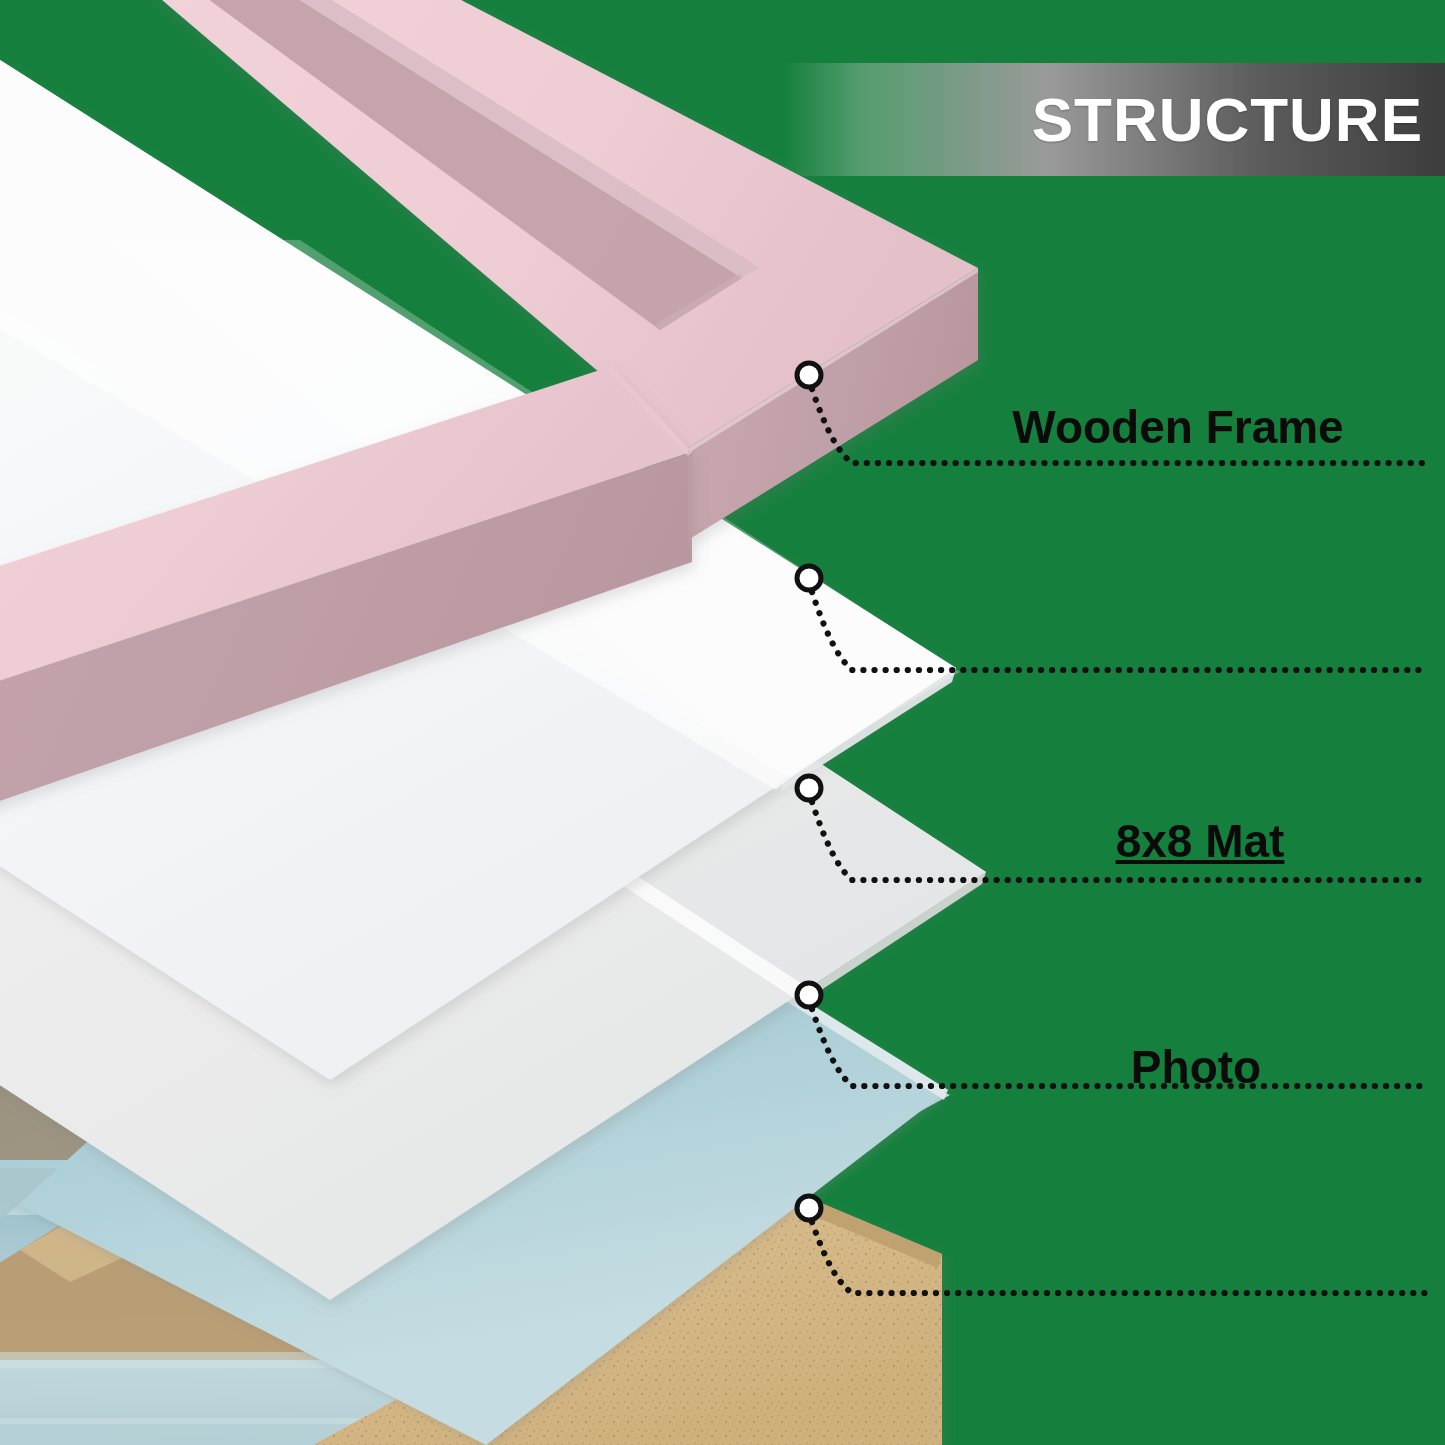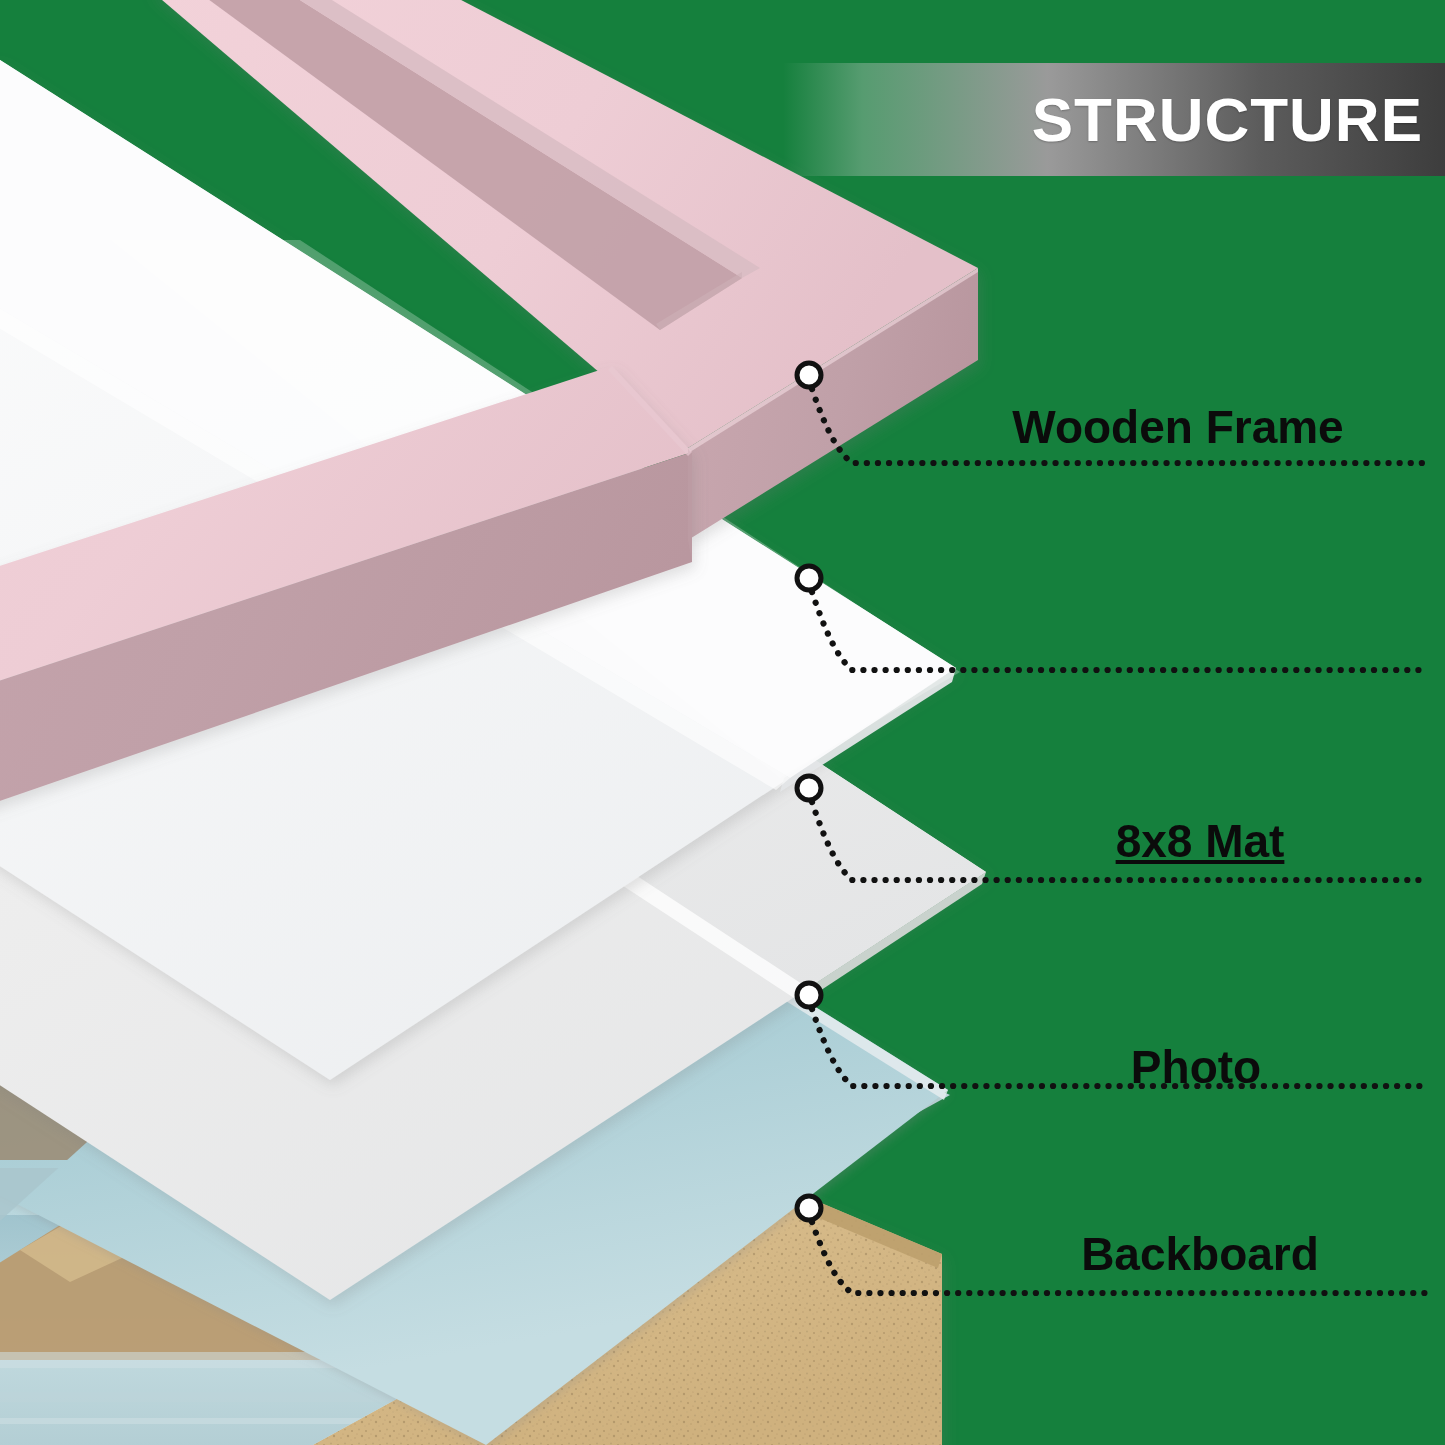--- a/index.html
+++ b/index.html
@@ -268,15 +268,14 @@
     </g>
   </svg>
 
   <div id="banner">
     <span id="banner-text">STRUCTURE</span>
   </div>
 
   <div class="callout-label" style="left:1178px;top:404px;">Wooden Frame</div>
   <div class="callout-label" style="left:1200px;top:818px;text-decoration:underline;">8x8 Mat</div>
   <div class="callout-label" style="left:1196px;top:1024px;margin-top:20px;">Photo</div>
-  <div class="callout-label" style="left:1200px;top:1231px;">Backboard</div>
 
 </div>
 
 </body></html>

